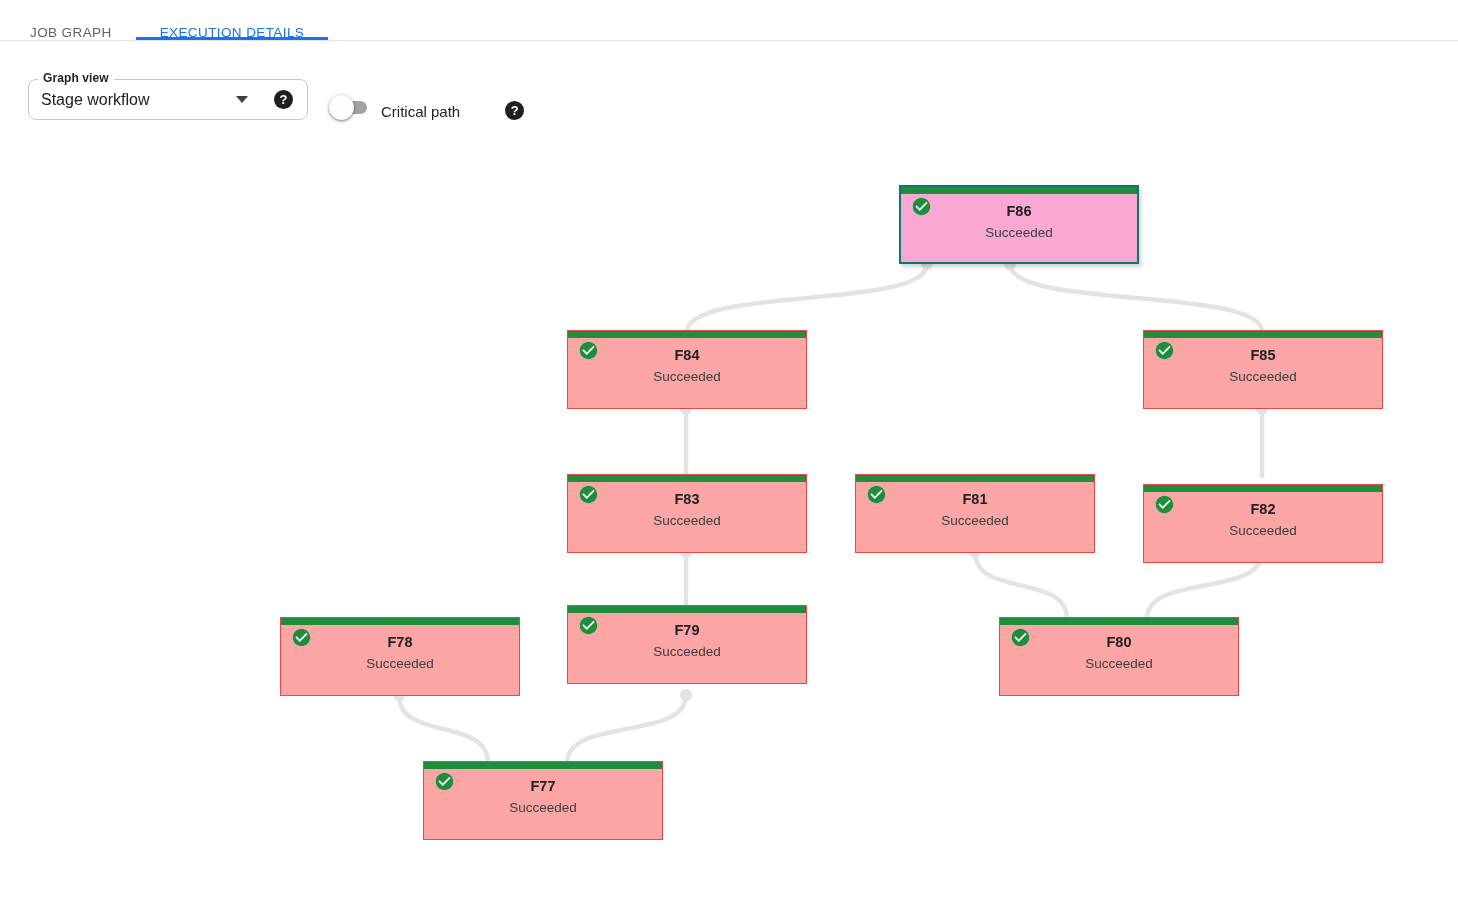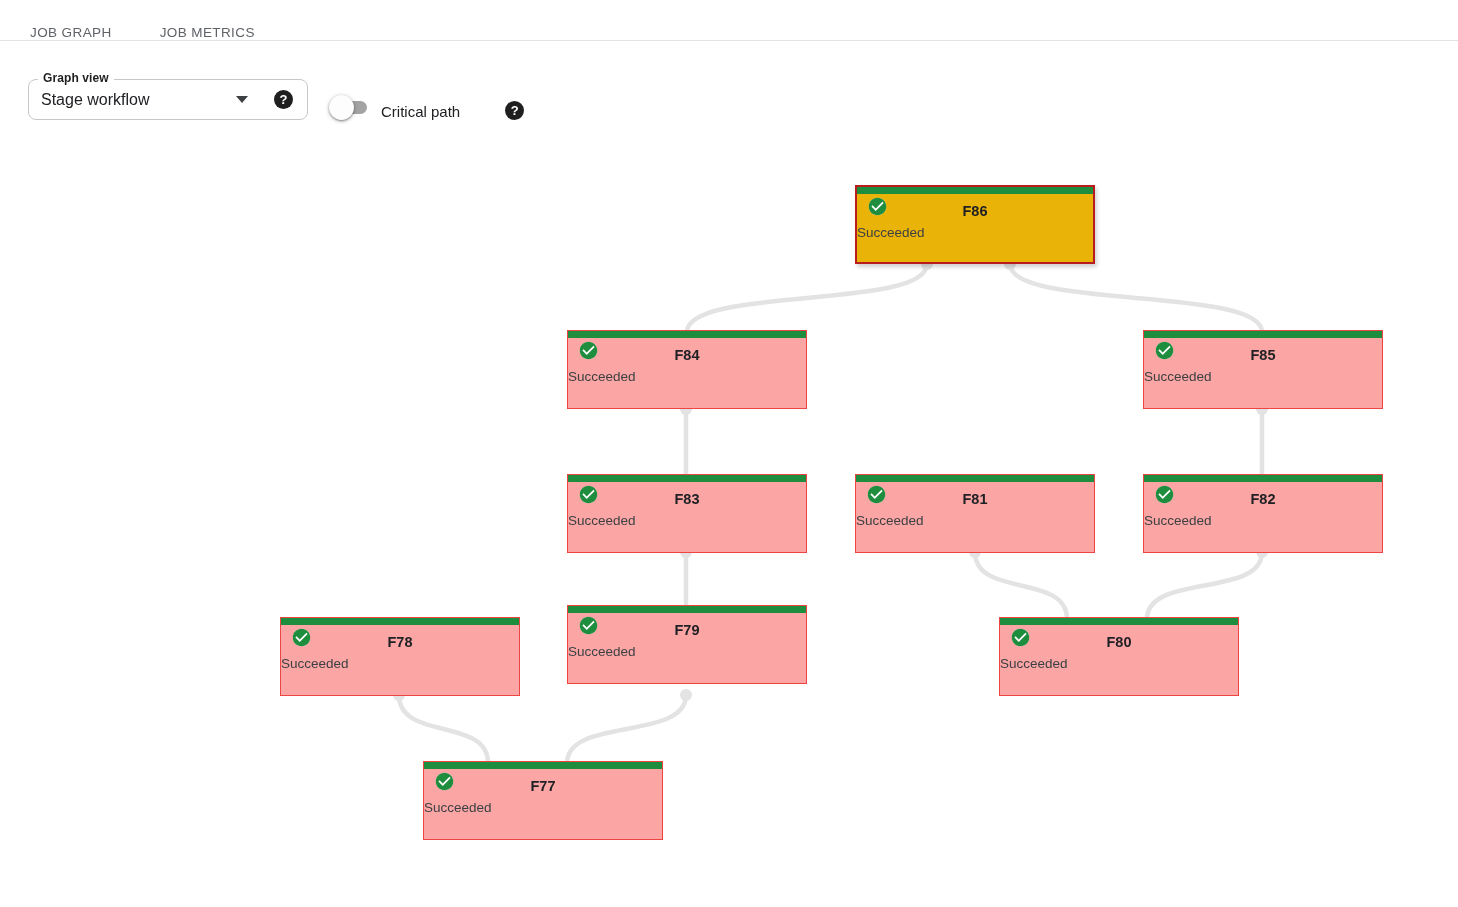--- a/index.html
+++ b/index.html
@@ -111,53 +111,55 @@
 
   .node {
     position: absolute;
     width: 240px; height: 79px;
     background: #fca5a5;
     border: 1px solid #ef4444;
     cursor: pointer;
     z-index: 2;
   }
   .node.selected {
-    background: #eab308;
-    border: 2px solid #b91c1c;
+    background: #f9a8d4;
+    border: 2px solid #0f766e;
     box-shadow: 2px 3px 4px rgba(0,0,0,.18);
+    margin-left: 44px;
   }
   .node-bar { height: 7px; width: 100%; background: #1e8e3e; }
   .node-check {
     position: absolute; left: 10px; top: 9px;
     width: 21px; height: 21px;
   }
   .node-check svg { width: 100%; height: 100%; display: block; }
   .node-title {
     margin-top: 6px;
     text-align: center;
     font-size: 14.5px;
     font-weight: 700;
     color: #202124;
     line-height: 22px;
   }
   .node-status {
+    text-align: center;
     font-size: 13.5px;
     color: #3c4043;
     line-height: 21px;
   }
 </style>
 </head>
 <body>
 
 <div class="tabbar">
   <div class="tab">
     <span>JOB GRAPH</span>
   </div>
-  <div class="tab">
-    <span>JOB METRICS</span>
+  <div class="tab active">
+    <span>EXECUTION DETAILS</span>
   </div>
 </div>
 
 <div class="controls">
   <div class="select-box">
     <span class="select-label">Graph view</span>
     <span class="select-value">Stage workflow</span>
     <span class="caret"></span>
     <span class="help-icon">?</span>
   </div>
@@ -242,21 +244,21 @@
     <div class="node-bar"></div>
     <span class="node-check">
       <svg viewBox="0 0 24 24">
         <circle cx="12" cy="12" r="10" fill="#ffffff"></circle>
         <path fill="#1e8e3e" d="M12 2C6.48 2 2 6.48 2 12s4.48 10 10 10 10-4.48 10-10S17.52 2 12 2zm-2 15l-5-5 1.41-1.41L10 14.17l7.59-7.59L19 8l-9 9z"></path>
       </svg>
     </span>
     <div class="node-title">F81</div>
     <div class="node-status">Succeeded</div>
   </div>
-      <div class="node" style="left: 1143px; top: 474px;">
+      <div class="node" style="left: 1143px; top: 484px;">
     <div class="node-bar"></div>
     <span class="node-check">
       <svg viewBox="0 0 24 24">
         <circle cx="12" cy="12" r="10" fill="#ffffff"></circle>
         <path fill="#1e8e3e" d="M12 2C6.48 2 2 6.48 2 12s4.48 10 10 10 10-4.48 10-10S17.52 2 12 2zm-2 15l-5-5 1.41-1.41L10 14.17l7.59-7.59L19 8l-9 9z"></path>
       </svg>
     </span>
     <div class="node-title">F82</div>
     <div class="node-status">Succeeded</div>
   </div>

